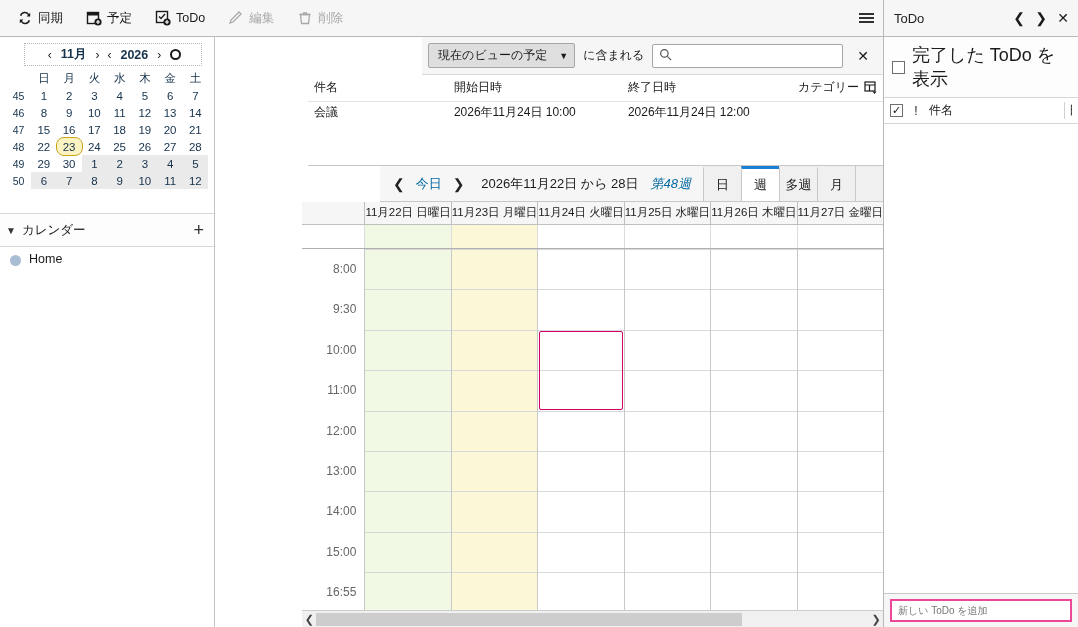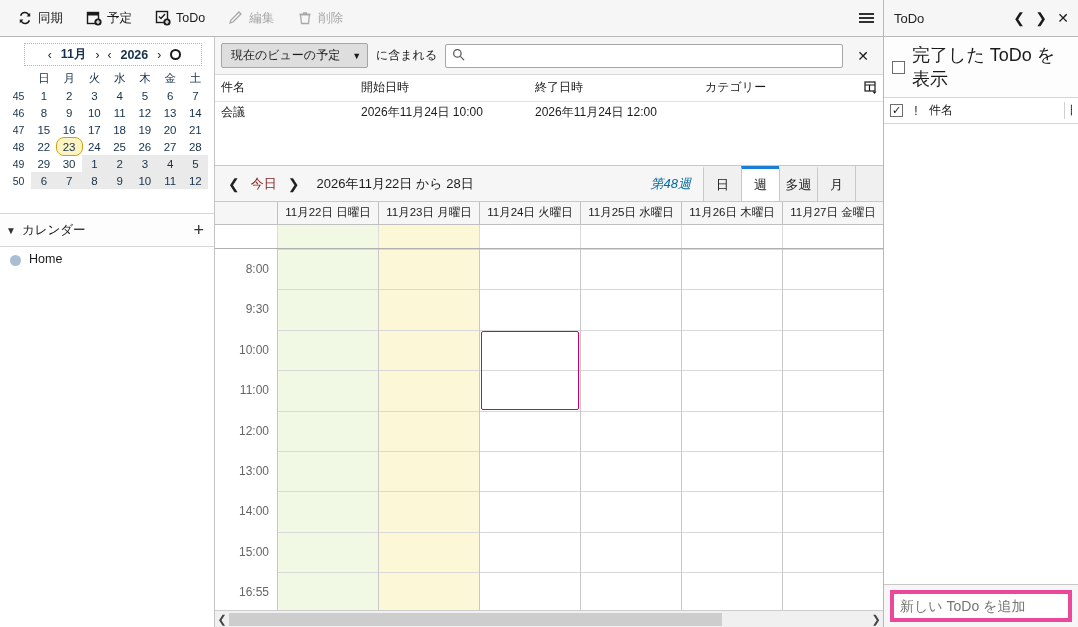--- a/index.html
+++ b/index.html
@@ -97,21 +97,21 @@
   .cal-section-title { flex: 1; font-size: 12.5px; color: #1a1a1a; }
   .plus { font-size: 18px; color: #333; line-height: 1; cursor: default; }
   .cal-item {
     display: flex; align-items: flex-end; gap: 8px;
     padding: 5px 10px; font-size: 12.5px; color: #1a1a1a;
   }
   .cal-item.selected { background: #efefef; }
   .cal-dot { width: 11px; height: 11px; border-radius: 50%; flex: 0 0 auto; }
 
   
-  .center { flex: 1; display: flex; flex-direction: column; min-width: 0; background: #fff; }
+  .center { flex: 1; display: flex; flex-direction: column; min-width: 0; background: #fff; align-items: flex-end; }
 
   .filterbar {
     display: flex; align-items: center; gap: 8px;
     padding: 6px 8px 6px 6px;
     background: #f6f6f6;
     border-bottom: 1px solid #d9d9d9;
   }
   .sel-box {
     display: flex; align-items: center; gap: 12px;
     background: #dedede; border: 1px solid #a6a6a6; border-radius: 2px;
@@ -149,21 +149,21 @@
 
   
   .weeknav {
     display: flex; align-items: stretch;
     height: 36px; min-height: 36px;
     background: #f6f6f6;
     border-bottom: 1px solid #c8c8c8;
   }
   .wn-left { display: flex; align-items: center; gap: 6px; padding-left: 10px; flex: 1; }
   .wn-arrow { font-size: 14px; color: #222; padding: 0 3px; cursor: default; }
-  .wn-today { font-size: 13px; color: #7f1d1d; padding: 0 2px; cursor: default; }
+  .wn-today { font-size: 13px; color: #0369a1; padding: 0 2px; cursor: default; }
   .wn-range { font-size: 13px; color: #1a1a1a; margin-left: 8px; }
   .wn-weeknum { display: flex; align-items: center; font-size: 13px; color: #0369a1; padding: 0 12px; font-style: italic; }
   .viewtabs { display: flex; align-items: stretch; }
   .vtab {
     width: 38px; display: flex; align-items: center; justify-content: center;
     font-size: 13px; color: #1a1a1a; background: #f0f0f0;
     border-left: 1px solid #c8c8c8; border-top: 3px solid transparent;
     cursor: default;
   }
   .vtab.active { background: #ffffff; border-top: 3px solid #1a7fd4; }
@@ -231,22 +231,22 @@
     background: #ffffff;
   }
   .todo-colhead .c-flag { width: 10px; text-align: center; }
   .todo-colhead .c-name { flex: 1; }
   .todo-colhead .c-date { width: 8px; overflow: hidden; border-left: 1px solid #d0d0d0; padding-left: 4px; }
   .todo-list { flex: 1; background: #fff; }
   .todo-add {
     border-top: 1px solid #c8c8c8; padding: 5px 6px; background: #f6f6f6;
   }
   .todo-add input {
-    width: 100%; border: 4px solid #ec4899; padding: 4px 6px;
-    font-size: 14px; font-family: "Liberation Sans", sans-serif;
+    width: 100%; border: 2px solid #ec4899; padding: 4px 6px;
+    font-size: 10px; font-family: "Liberation Sans", sans-serif;
     outline: none; background: #fff; color: #be185d;
   }
 </style>
 </head>
 <body>
 
 <div id="app">
 
   <div class="topbar">
     <div class="tb-left">

